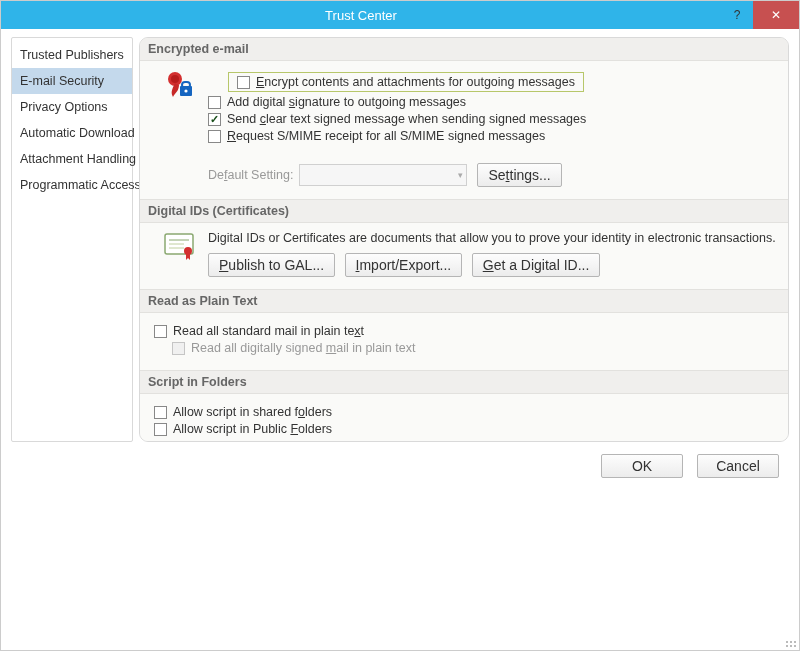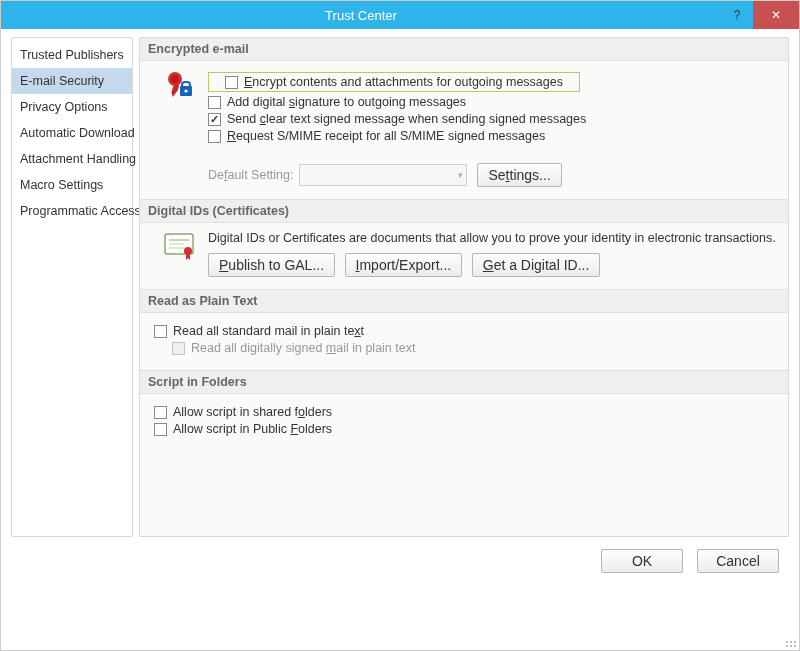--- a/index.html
+++ b/index.html
@@ -2,34 +2,34 @@
 <html><head>
 <meta charset="utf-8">
 <style>
   * { box-sizing: border-box; font-family: "Segoe UI", Tahoma, sans-serif; }
   body { margin: 0; background: #fff; width: 800px; height: 651px; overflow: hidden; border:1px solid #ccc; position:relative;}
   .titlebar { height: 28px; background: #2fb4e9; display: flex; align-items: center; color: #fff; font-size: 13px; position: relative; }
   .titlebar .title { flex: 1; text-align: center; }
   .titlebar .help { width: 32px; text-align: center; cursor: default; color:#333; font-size:12px;}
   .titlebar .close { width: 46px; height: 28px; background: #c75050; display: flex; align-items: center; justify-content: center; cursor: default; }
   .titlebar .close-x { color: #fff; font-size: 12px; }
-  .body-area { display: flex; padding: 8px 10px 0 10px; height: 508px; }
+  .body-area { display: flex; padding: 8px 10px 0 10px; height: 413px; }
   .sidebar { width: 122px; background: #fff; border: 1px solid #d9d9d9; border-radius: 2px; padding: 4px 0; }
   .sidebar-item { padding: 6px 8px; font-size: 12.5px; color: #333; cursor: default; white-space: nowrap; }
   .sidebar-item.selected { background: #c4d9ec; }
-  .content { flex: 1; margin-left: 6px; border: 1px solid #d9d9d9; border-radius: 0; background: #f7f7f4; padding: 0; overflow: hidden; display: flex; flex-direction: column; }
+  .content { flex: 1; margin-left: 6px; border: 1px solid #d9d9d9; border-radius: 9px; background: #f7f7f4; padding: 0; overflow: hidden; display: flex; flex-direction: column; }
   .section-header { font-size: 12.5px; font-weight: 600; color: #666; background: #f0efed; border-top: 1px solid #e2e1de; border-bottom: 1px solid #e2e1de; padding: 4px 8px; }
   .section-header:first-child { border-top: none; }
   .section-body { padding: 8px 10px 12px 10px; font-size: 12.5px; color: #333; background: #fafaf8; }
   .row { display: flex; align-items: center; margin: 3px 0; }
   .row.indent2 { margin-left: 22px; }
   .cb { width: 13px; height: 13px; border: 1px solid #888; background: #fff; margin-right: 6px; display: inline-flex; align-items: center; justify-content: center; font-size: 10px; color: #3a8a3a; }
   .cb.checked::after { content: "✓"; font-weight: bold; font-size:11px; color:#1a4f1a; }
   .cb.disabled { border-color: #c5c5c5; background: #f0f0f0; }
-  .highlight-box { border: 1px solid #b7c76a; padding: 2px 16px; display: inline-flex; align-items: center; }
+  .highlight-box { border: 1px solid #b7c76a; padding: 2px 8px; display: inline-flex; align-items: center; margin-left: 20px; }
   .label { font-size: 12.5px; color: #333; }
   .label.disabled { color: #999; }
   .u { text-decoration: underline; }
   .icon-cell { width: 58px; display: flex; align-items: flex-start; justify-content: center; padding-top: 2px; }
   .encrypt-row-parent { display: flex; }
   .enc-controls { flex: 1; }
   .default-row { margin-top: 20px; display: flex; align-items: center; }
   .default-lbl { color: #999; font-size: 12.5px; margin-right: 6px; }
   .dropdown { width: 168px; height: 22px; border: 1px solid #d0d0d0; background: #f6f6f6; display: flex; align-items: center; justify-content: flex-end; padding-right: 4px; margin-right: 10px; }
   .dropdown .caret { font-size: 9px; color: #aaa; }
@@ -51,21 +51,20 @@
     </div>
 </div>
 
 <div class="body-area">
   <div class="sidebar">
     <div class="sidebar-item"><span>Trusted Publishers</span></div>
     <div class="sidebar-item selected"><span>E-mail Security</span></div>
     <div class="sidebar-item"><span>Privacy Options</span></div>
     <div class="sidebar-item"><span>Automatic Download</span></div>
     <div class="sidebar-item"><span>Attachment Handling</span></div>
-    <div class="sidebar-item"><span>Macro Settings</span></div>
     <div class="sidebar-item"><span>Programmatic Access</span></div>
   </div>
 
   <div class="content">
 
     <div class="section-header">Encrypted e-mail</div>
     <div class="section-body">
       <div class="encrypt-row-parent">
         <div class="icon-cell">
           <svg width="28" height="30" viewBox="0 0 28 30">

